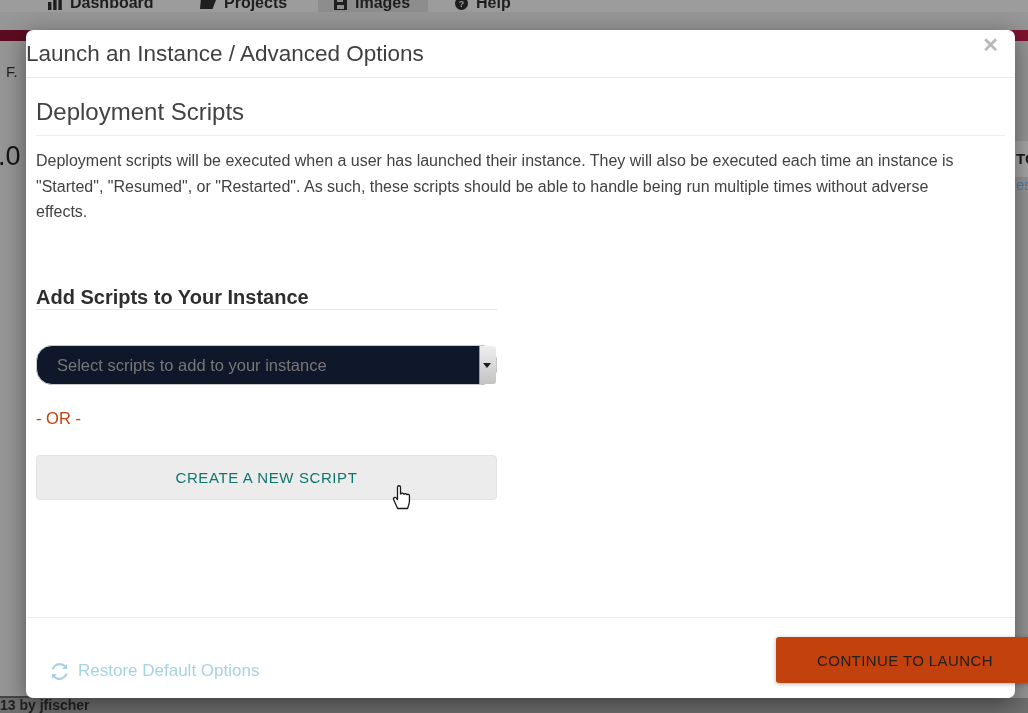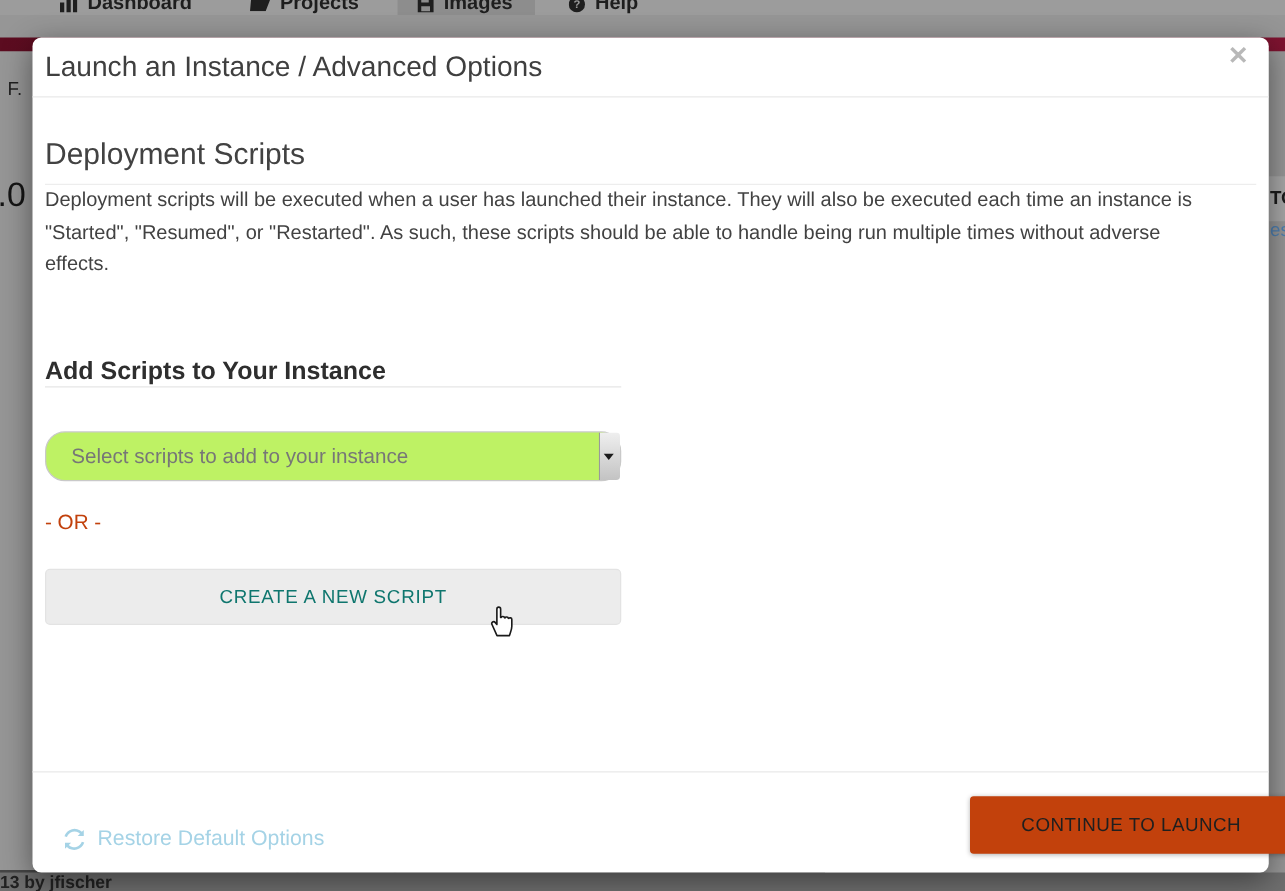--- a/index.html
+++ b/index.html
@@ -29,31 +29,31 @@
   .frag-bottom-text { position:absolute; left:0px; top:-1px; font-size:14px; color:#222; }
 
   
   .modal {
     position:absolute; left:26px; top:30px; width:989px; height:668px;
     background:#ffffff; border-radius:7px;
     box-shadow:0 6px 24px rgba(0,0,0,0.45);
     z-index:10;
   }
   .modal-header { position:absolute; left:0; top:0; width:100%; height:48px; border-bottom:1px solid #e9e9e9; }
-  .modal-title { position:absolute; left:10px; top:0; height:48px; display:flex; align-items:center; font-size:22.5px; color:#3f3f3f; }
+  .modal-title { position:absolute; left:0; top:0; height:48px; display:flex; align-items:center; font-size:22.5px; color:#3f3f3f; }
   .modal-close { position:absolute; right:16px; top:5px; font-size:20px; font-weight:700; color:#b8b8b8; cursor:pointer; line-height:1; }
 
-  .section-heading { position:absolute; left:10px; top:80px; width:969px; font-size:24px; color:#424242; padding-bottom:9px; border-bottom:1px solid #ededed; }
+  .section-heading { position:absolute; left:10px; top:68px; width:969px; font-size:24px; color:#424242; padding-bottom:9px; border-bottom:1px solid #ededed; }
   .section-desc { position:absolute; left:10px; top:118px; width:924px; font-size:16px; line-height:25.5px; color:#424242; }
 
   .col-header { position:absolute; top:256px; font-size:20px; font-weight:700; color:#2e2e2e; border-bottom:1px solid #e6e6e6; }
   .col-left-h { left:10px; width:461px; }
   .col-right-h { left:508px; width:461px; }
 
-  .script-select { position:absolute; left:10px; top:315px; width:461px; height:40px; background:#bef264; border:1px solid #c9c9c9; border-radius:16px; cursor:pointer; }
+  .script-select { position:absolute; left:10px; top:315px; width:461px; height:40px; background:#0f172a; border:1px solid #c9c9c9; border-radius:16px; cursor:pointer; }
   .select-text { position:absolute; left:20px; top:0; height:38px; display:flex; align-items:center; font-size:16.5px; color:#777777; }
   .select-arrow-strip { position:absolute; right:0; top:0; width:17px; height:38px; border-left:1px solid #999; background:linear-gradient(#efefef,#c3c3c3); border-radius:0 3px 3px 0; }
   .select-arrow { position:absolute; right:5px; top:17px; width:0; height:0; border-left:4px solid transparent; border-right:4px solid transparent; border-top:5px solid #1c1c1c; }
 
   .or-text { position:absolute; left:10px; top:379px; width:461px; text-align:left; font-size:16.5px; color:#c2410c; }
 
   .create-btn { position:absolute; left:10px; top:425px; width:461px; height:45px; background:#ececec; border:1px solid #e3e3e3; border-radius:4px; display:flex; align-items:center; justify-content:center; font-size:15px; letter-spacing:.6px; color:#0f766e; cursor:pointer; }
 
   .modal-footer-divider { position:absolute; left:0; top:587px; width:100%; border-top:1px solid #e9e9e9; }
   .restore-link { position:absolute; left:24px; top:618px; display:flex; align-items:center; gap:9px; font-size:17px; color:#a5d3e6; cursor:pointer;margin-top:13px; }

